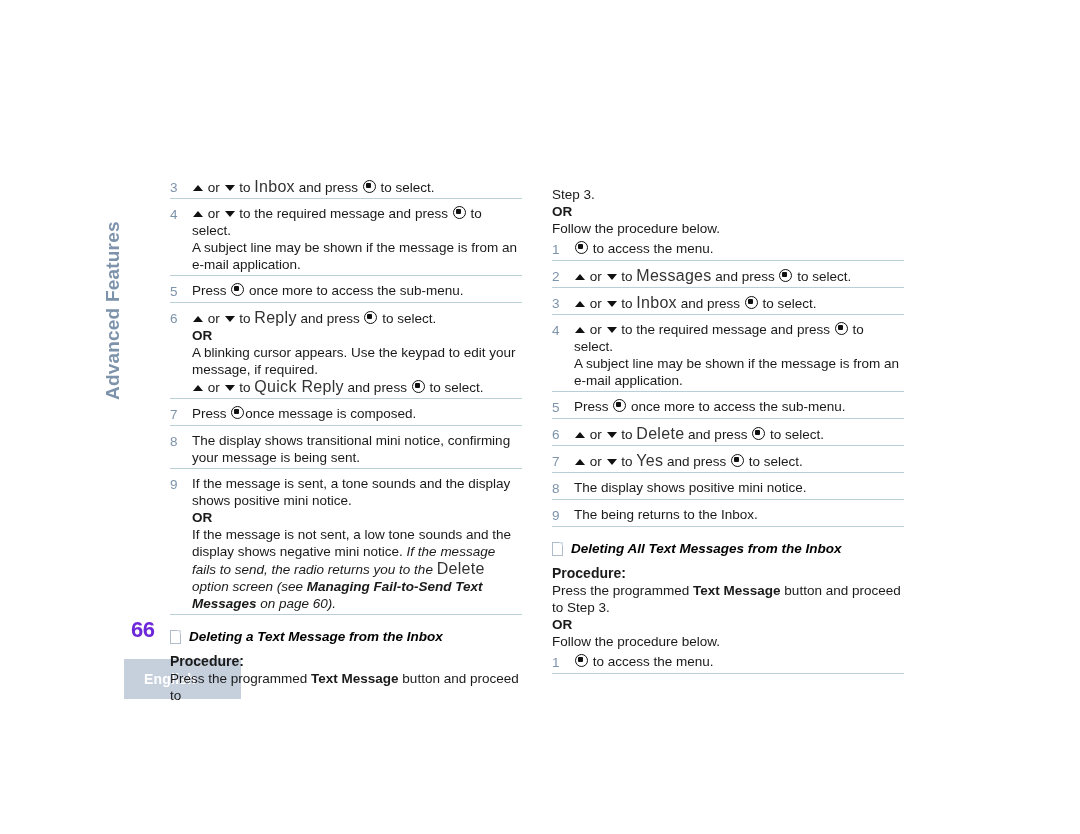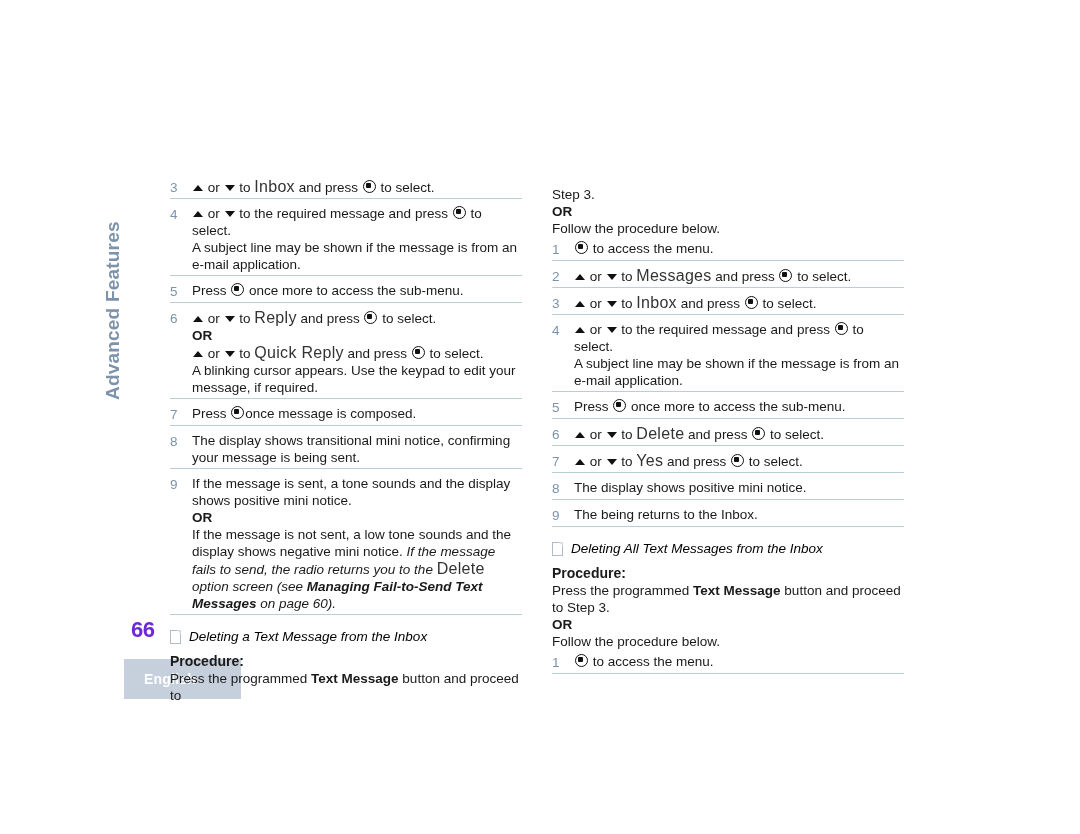--- a/index.html
+++ b/index.html
@@ -180,21 +180,21 @@
   }
   .head-icon .fold {
     position: absolute;
     right: 0px; top: 0px;
     width: 0; height: 0;
     border-left: 4px solid transparent;
     border-top: 4px solid #d6dde5;
   }
   .section-head-title {
     font-size: 13.5px;
-    font-weight: normal;
+    font-weight: bold;
     font-style: italic;
     color: #000;
   }
 
   .proc-label {
     font-size: 14px;
     font-weight: bold;
     line-height: 17px;
     margin: 0;
   }
@@ -231,22 +231,22 @@
           <div class="step-num">5</div>
           <div class="step-body">
             <p>Press <span class="ico-menu"></span> once more to access the sub-menu.</p>
           </div>
         </div>
         <div class="step">
           <div class="step-num">6</div>
           <div class="step-body">
             <p><span class="ico-up"></span> or <span class="ico-dn"></span> to <span class="mono">Reply</span> and press <span class="ico-menu"></span> to select.</p>
             <p><b>OR</b></p>
+            <p>A blinking cursor appears. Use the keypad to edit your message, if required.</p>
             <p><span class="ico-up"></span> or <span class="ico-dn"></span> to <span class="mono">Quick Reply</span> and press <span class="ico-menu"></span> to select.</p>
-            <p>A blinking cursor appears. Use the keypad to edit your message, if required.</p>
           </div>
         </div>
         <div class="step">
           <div class="step-num">7</div>
           <div class="step-body">
             <p>Press <span class="ico-menu"></span>once message is composed.</p>
           </div>
         </div>
         <div class="step">
           <div class="step-num">8</div>

